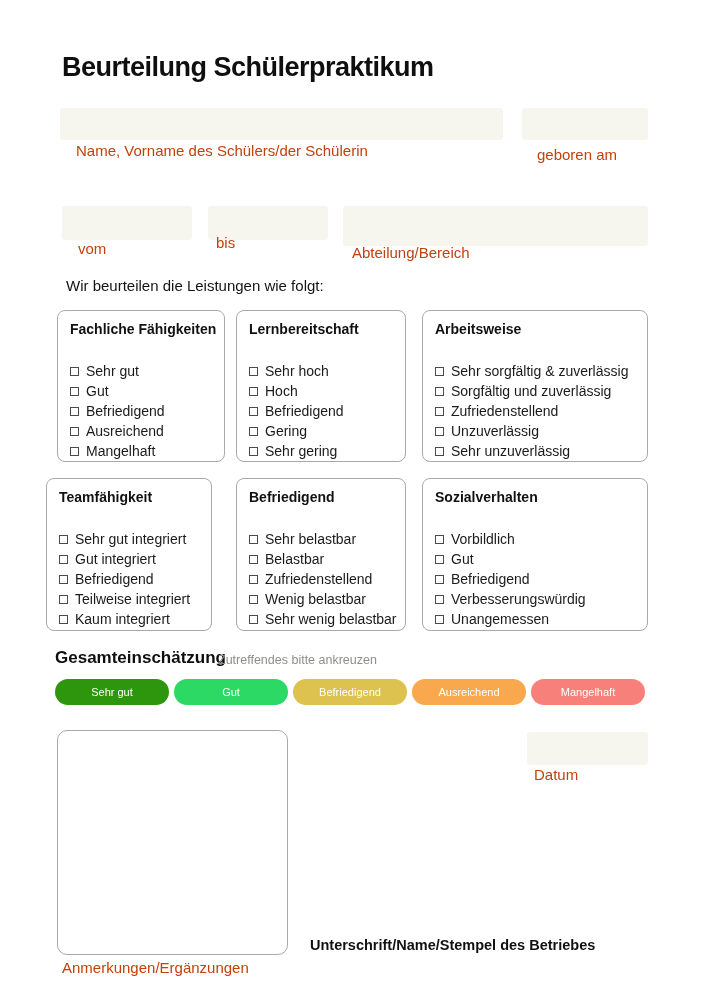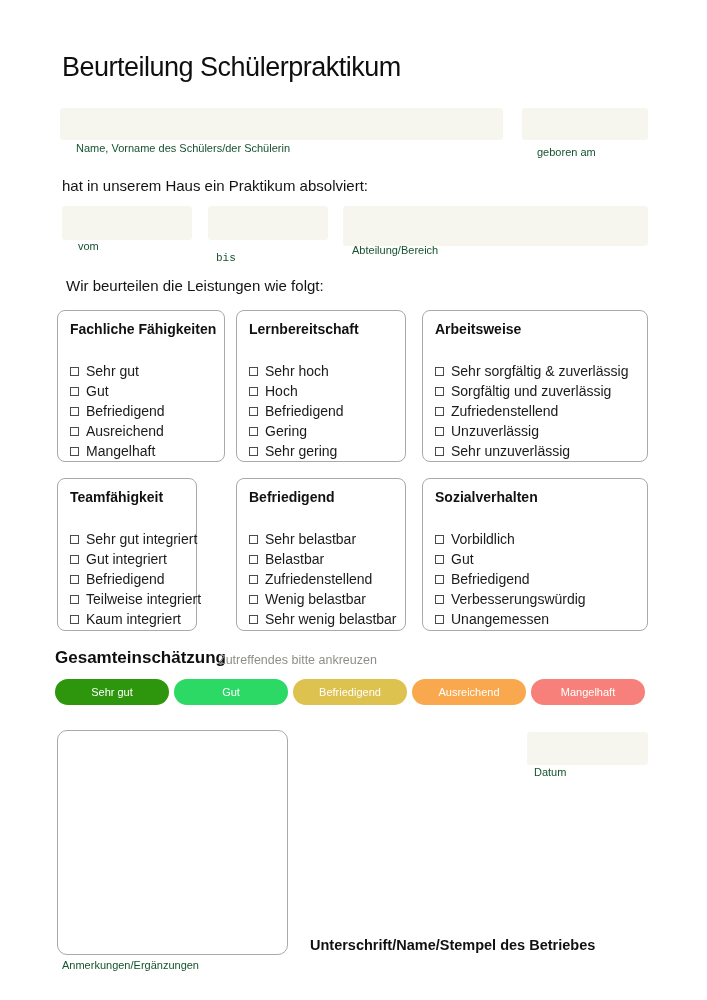--- a/index.html
+++ b/index.html
@@ -10,38 +10,38 @@
     width: 707px;
     height: 1000px;
     background: #ffffff;
     overflow: hidden;
   }
   .abs { position: absolute; }
 
   .page-title {
     left: 62px; top: 52px;
     font-size: 27px;
-    font-weight: 400;
+    font-weight: 700;
     letter-spacing: -0.5px;
     color: #0f0f0f;
   }
 
   .field {
     background: #f6f6ef;
     border: none;
     border-radius: 3px;
     outline: none;
     font-family: "Liberation Sans", sans-serif;
     font-size: 14px;
     color: #222;
     padding: 0 8px;
   }
   .field-label {
-    font-size: 11px;
-    color: #14532d;
+    font-size: 15px;
+    color: #c2410c;
     white-space: nowrap;
   }
   .body-text {
     font-size: 15px;
     color: #141414;
     white-space: nowrap;
   }
 
   .assess-box {
     border: 1px solid #a9a9a9;
@@ -130,26 +130,25 @@
 
 <div class="page">
 
   <h1 class="abs page-title">Beurteilung Schülerpraktikum</h1>
 
   <input class="abs field" style="left: 60px; top: 108px; width: 443px; height: 32px;">
   <input class="abs field" style="left: 522px; top: 108px; width: 126px; height: 32px;">
   <div class="abs field-label" style="left:76px; top:142px;">Name, Vorname des Schülers/der Schülerin</div>
   <div class="abs field-label" style="left:537px; top:146px;">geboren am</div>
 
-  <div class="abs body-text" style="left:62px; top:177px;">hat in unserem Haus ein Praktikum absolviert:</div>
   <input class="abs field" style="left: 62px; top: 206px; width: 130px; height: 34px;">
   <input class="abs field" style="left: 208px; top: 206px; width: 120px; height: 34px;">
   <input class="abs field" style="left: 343px; top: 206px; width: 305px; height: 40px;">
   <div class="abs field-label" style="left:78px; top:240px;">vom</div>
-  <div class="abs field-label" style="left:216px; top:252px;font-family:Liberation Mono, monospace;">bis</div>
+  <div class="abs field-label" style="left:216px; top:234px;">bis</div>
   <div class="abs field-label" style="left:352px; top:244px;">Abteilung/Bereich</div>
 
   <div class="abs body-text" style="left:66px; top:277px;">Wir beurteilen die Leistungen wie folgt:</div>
 
   <div class="abs assess-box" style="left:57px; top:310px; width:168px; height:152px;">
     <div class="assess-title">Fachliche Fähigkeiten</div>
     <div class="check-row">
       <span class="cb"></span>
       <span class="cb-label">Sehr gut</span>
     </div>
@@ -212,21 +211,21 @@
     <div class="check-row">
       <span class="cb"></span>
       <span class="cb-label">Unzuverlässig</span>
     </div>
     <div class="check-row">
       <span class="cb"></span>
       <span class="cb-label">Sehr unzuverlässig</span>
     </div>
   </div>
 
-  <div class="abs assess-box" style="left:57px; top:478px; width:140px; height:153px;">
+  <div class="abs assess-box" style="left:46px; top:478px; width:166px; height:153px;">
     <div class="assess-title">Teamfähigkeit</div>
     <div class="check-row">
       <span class="cb"></span>
       <span class="cb-label">Sehr gut integriert</span>
     </div>
     <div class="check-row">
       <span class="cb"></span>
       <span class="cb-label">Gut integriert</span>
     </div>
     <div class="check-row">

